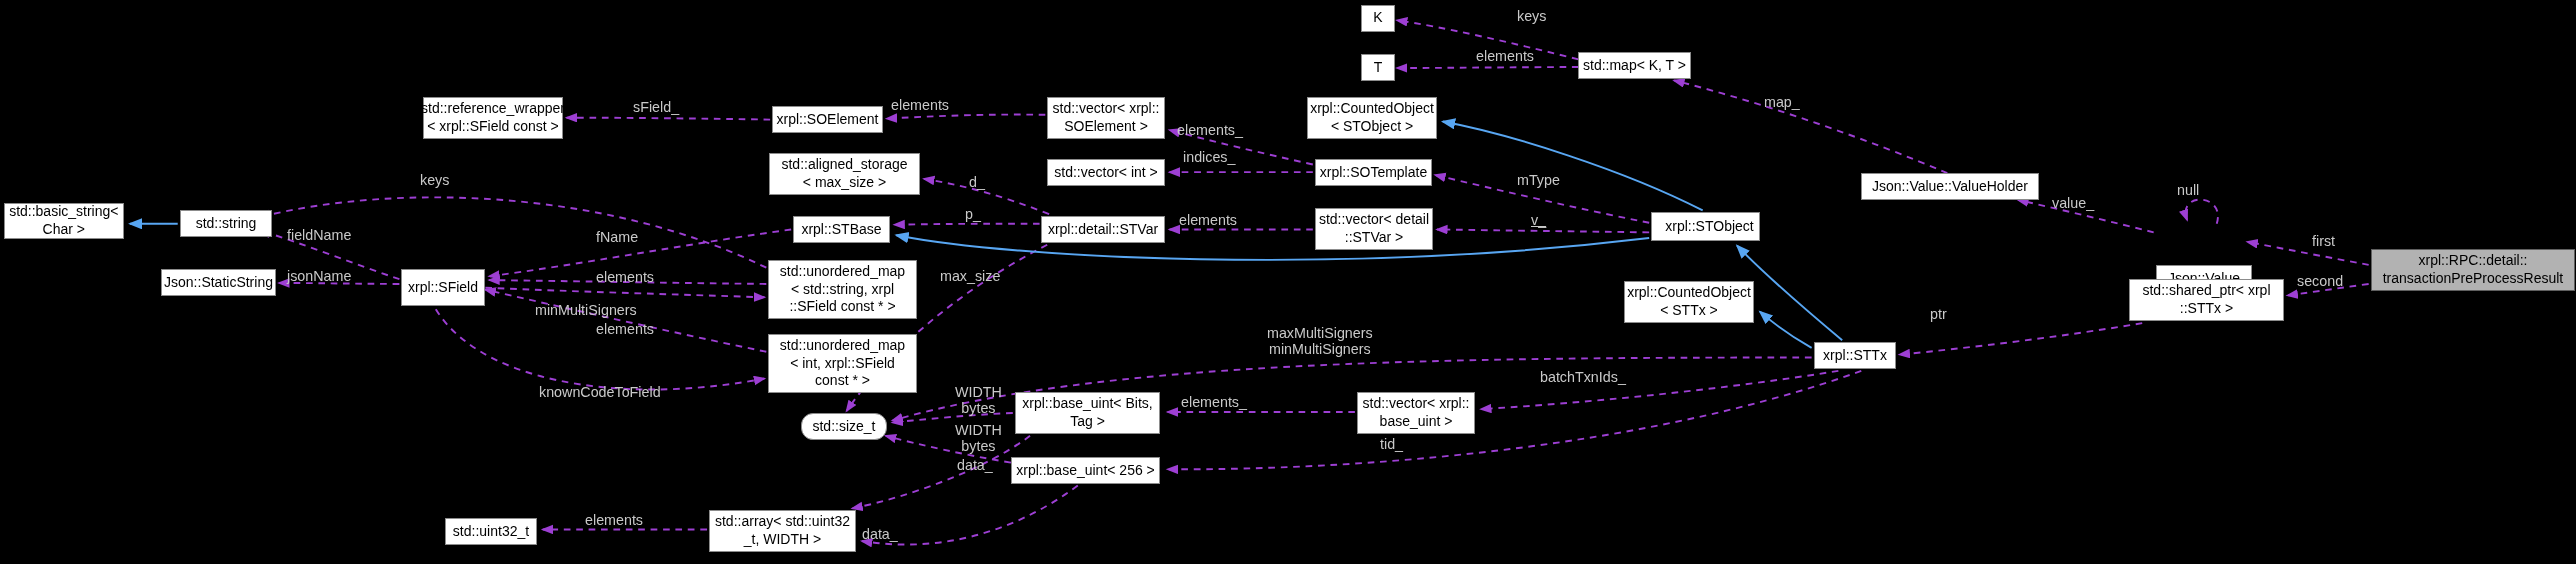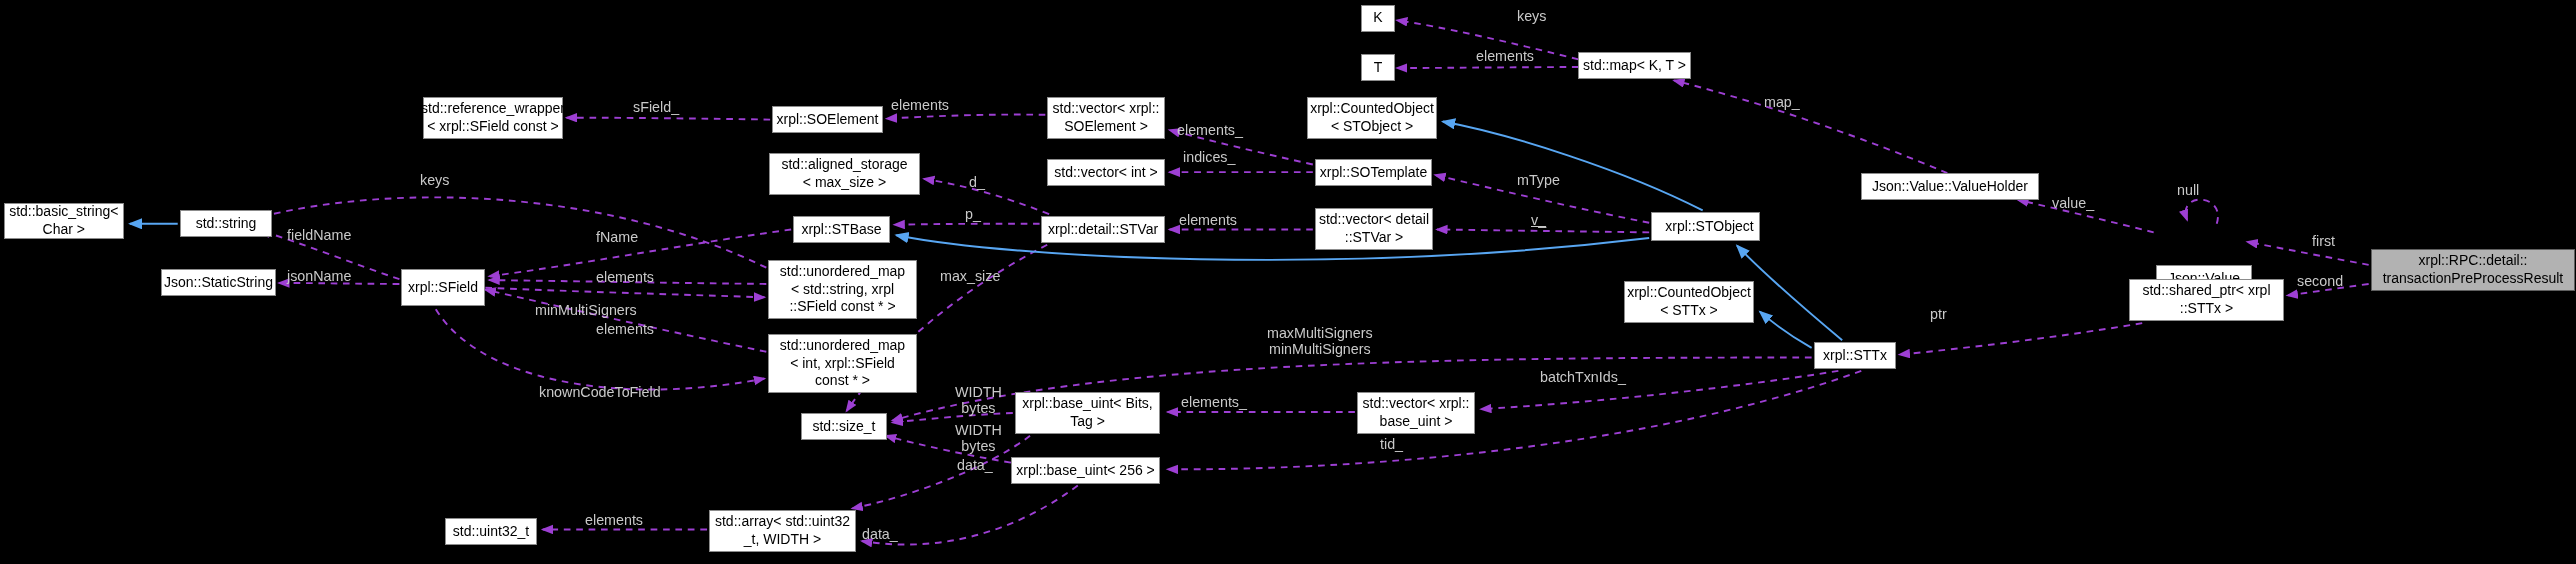--- a/index.html
+++ b/index.html
@@ -143,21 +143,21 @@
 &lt; std::string, xrpl
 ::SField const * &gt;</div>
       <div class="node" style="left: 1624px; top: 281px; width: 130px; height: 42px;">xrpl::CountedObject
 &lt; STTx &gt;</div>
       <div class="node" style="left: 2129px; top: 279px; width: 155px; height: 42px;">std::shared_ptr&lt; xrpl
 ::STTx &gt;</div>
       <div class="node" style="left: 768px; top: 334px; width: 149px; height: 59px;">std::unordered_map
 &lt; int, xrpl::SField
 const * &gt;</div>
       <div class="node" style="left: 1814px; top: 342px; width: 82px; height: 27px;">xrpl::STTx</div>
-      <div class="node" style="left: 801px; top: 413px; width: 86px; height: 27px;">std::size_t</div>
+      <div class="node" style="left: 801px; top: 413px; width: 86px; height: 27px; border-radius: 12px;">std::size_t</div>
       <div class="node" style="left: 1015px; top: 392px; width: 145px; height: 42px;">xrpl::base_uint&lt; Bits,
 Tag &gt;</div>
       <div class="node" style="left: 1357px; top: 392px; width: 118px; height: 42px;">std::vector&lt; xrpl::
 base_uint &gt;</div>
       <div class="node" style="left: 1011px; top: 457px; width: 149px; height: 27px;">xrpl::base_uint&lt; 256 &gt;</div>
       <div class="node" style="left: 445px; top: 518px; width: 92px; height: 27px;">std::uint32_t</div>
       <div class="node" style="left: 709px; top: 510px; width: 147px; height: 42px;">std::array&lt; std::uint32
 _t, WIDTH &gt;</div>
     </div>
 </div>

